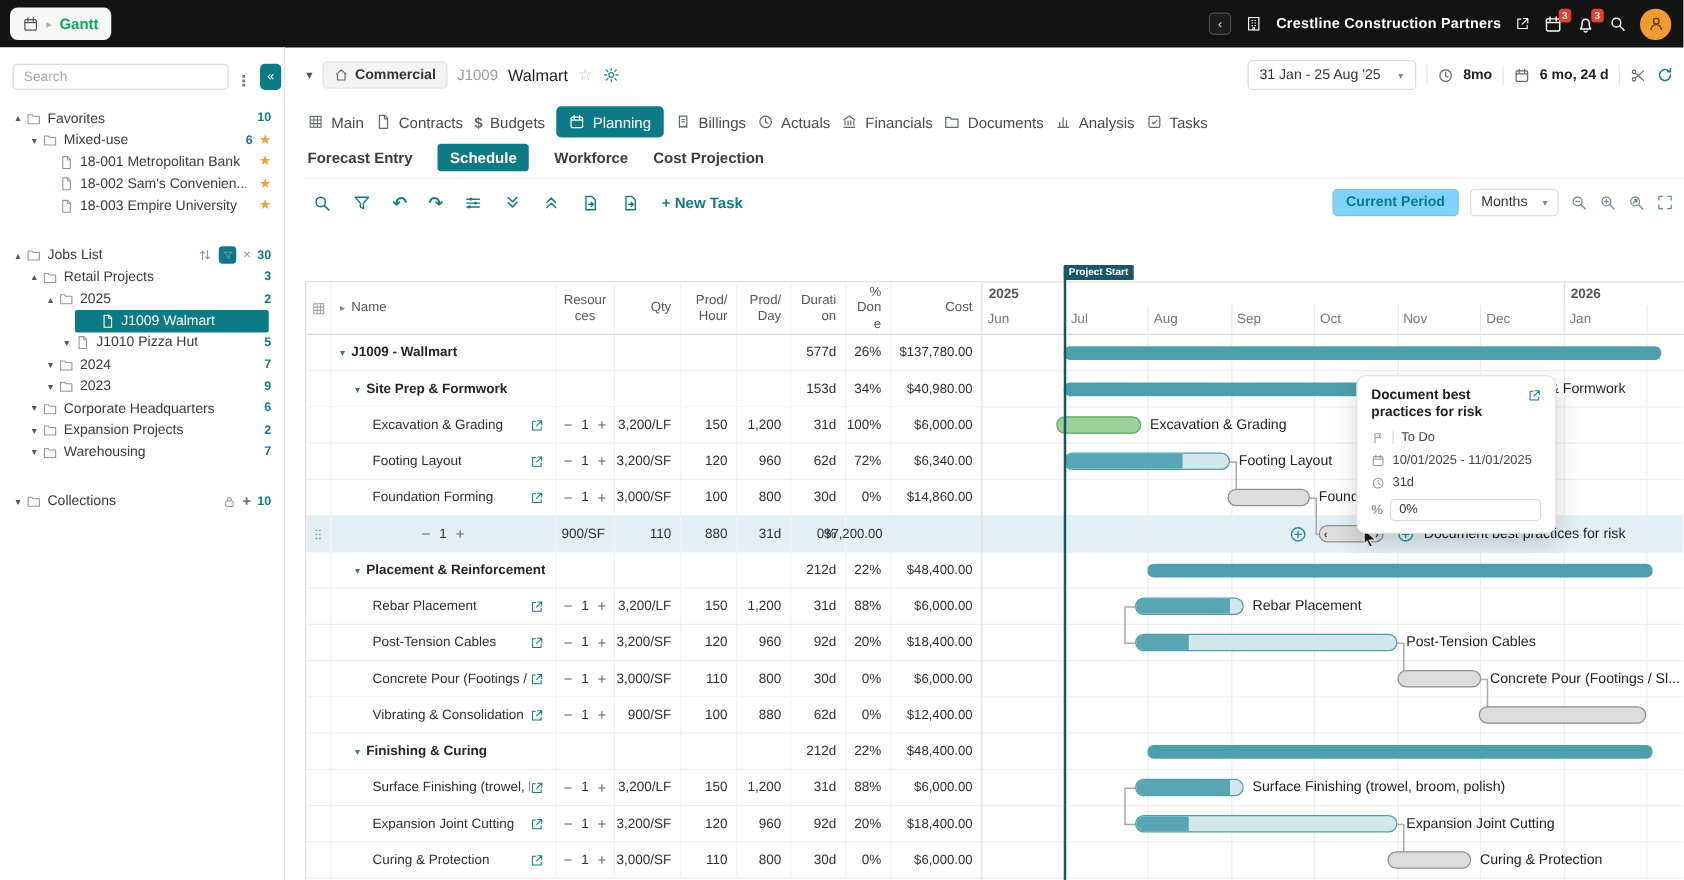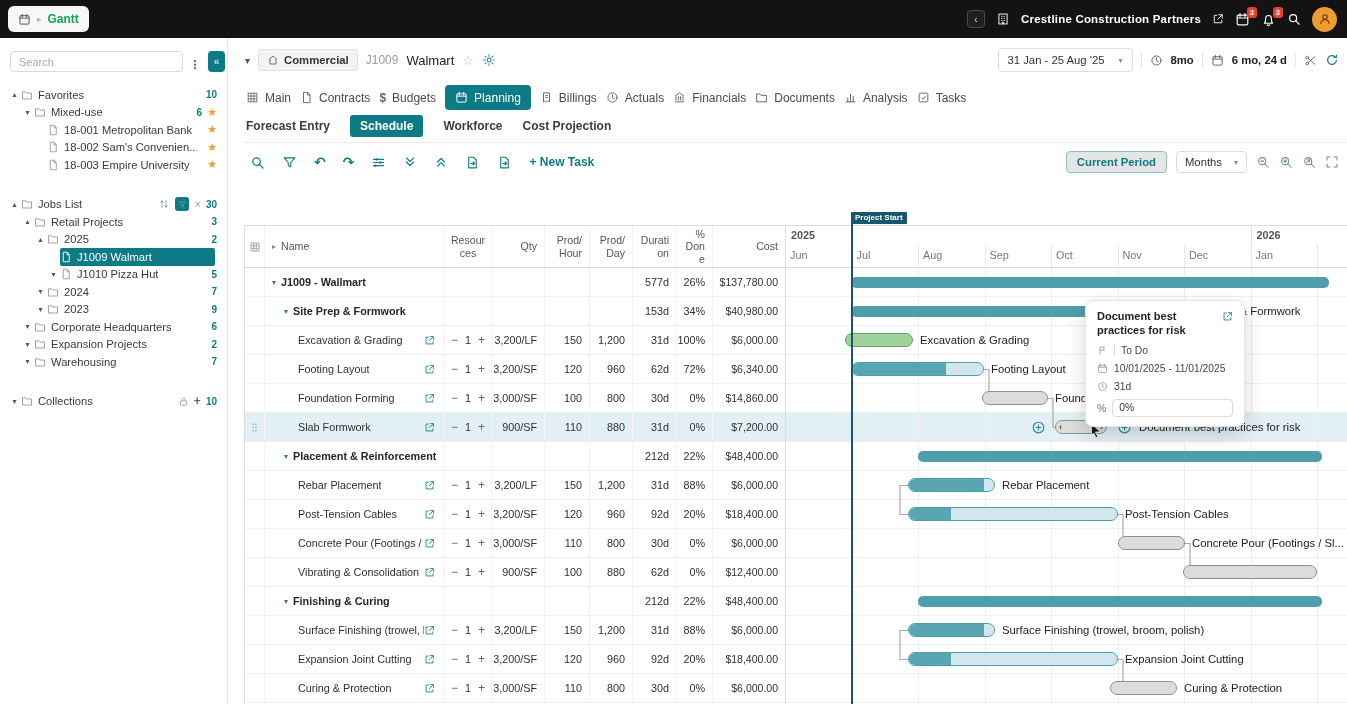--- a/index.html
+++ b/index.html
@@ -32,21 +32,21 @@
   .sinput::placeholder{color:#a9a9a9}
   .kebab{color:#777;font-size:12px;font-weight:700}
   .collapse{position:absolute;right:2px;top:13px;width:17px;height:21px;background:#0d7b85;border-radius:4px;
             color:#fff;display:flex;align-items:center;justify-content:center;font-size:10px}
   .tree{margin-top:14px}
   .trow{height:17.5px;display:flex;align-items:center;font-size:11.2px;color:#3a3a3a}
   .trow.gapb{margin-top:22px}
   .tcar{width:13px;color:#555;font-size:8px;text-align:center;flex:none}
   .tbody{flex:1;display:flex;align-items:center;gap:5px;height:17.5px;margin-right:10px;min-width:0}
   .tbody .ic{color:#8d9aa0}
-  .tbody.sel{background:#0d7b85;border-radius:2px;color:#fff;margin-right:12px;padding-left:0;height:18px}
+  .tbody.sel{background:#0d7b85;border-radius:2px;color:#fff;margin-right:12px;padding-left:20px;height:18px}
   .tbody.sel .ic{color:#fff}
   .tlab{white-space:nowrap;overflow:hidden}
   .tsp{flex:1}
   .cnt{color:#0d7b85;font-size:10px;font-weight:600;flex:none}
   .star{color:#f0a132;font-size:11px;flex:none;line-height:1}
   .fchip{background:#0d7b85;width:14px;height:14px;border-radius:3px;display:flex;align-items:center;
          justify-content:center;color:#fff;flex:none}
   .xic{color:#999;font-size:11px;flex:none}
   .plusic{color:#666;font-size:12px;font-weight:700;flex:none}
 
@@ -80,21 +80,21 @@
   .stab{font-size:12px;font-weight:600;color:#3c3c3c;height:22px;display:flex;align-items:center}
   .stab.act{background:#0d7b85;color:#fff;border-radius:3px;padding:0 10px}
   .hr1{position:absolute;left:244px;right:0;top:142px;height:1px;background:#ececec}
 
   
   .tbar{position:absolute;left:250px;right:8px;top:150px;height:24px;display:flex;align-items:center;gap:17px}
   .tbar .ic{color:#0d7b85}
   .uglyph{color:#0d7b85;font-size:14px;font-weight:700;line-height:1}
   .ntask{color:#0d7b85;font-size:12px;font-weight:600;white-space:nowrap}
   .tbr2{margin-left:auto;display:flex;align-items:center;gap:9px}
-  .cpchip{background:#e5e5e5;border:1px solid #8fc0c7;color:#0d7b85;font-size:11.3px;font-weight:600;height:22px;
+  .cpchip{background:#7dd3fc;border:1px solid #8fc0c7;color:#0d7b85;font-size:11.3px;font-weight:600;height:22px;
           display:flex;align-items:center;padding:0 10px;border-radius:4px;white-space:nowrap}
   .mosel{border:1px solid #dcdcdc;border-radius:4px;height:22px;display:flex;align-items:center;gap:12px;
          padding:0 8px;font-size:11.3px;color:#333}
   .tbr2 .zic{color:#6b8f96}
 
   
   .tstrip{position:absolute;left:244px;right:0;top:182px;height:18px;background:#e8f4f6;display:flex;
           align-items:center;font-size:10px}
   .tsl{color:#0d7b85;font-weight:700;padding:0 8px 0 10px}
   .lead{border-bottom:1px dotted #8fb6be;height:1px}
@@ -897,26 +897,20 @@
             <div class="cell num">30d</div>
             <div class="cell num">0%</div>
             <div class="cell num cost">$14,860.00</div>
           </div>
           <div class="grow hl">
             <div class="cell c0">
               <svg class="ic" style="width:11px;height:11px">
                 <use href="#i-drag"></use>
               </svg>
             </div>
-            <div class="cell name pl-t">
-              <span class="nm">Slab Formwork</span>
-              <svg class="ic ext" style="width:11px;height:11px">
-                <use href="#i-ext"></use>
-              </svg>
-            </div>
             <div class="cell res">
               <span class="step">−</span>
               <span>1</span>
               <span class="step">+</span>
             </div>
             <div class="cell num">900/SF</div>
             <div class="cell num">110</div>
             <div class="cell num">880</div>
             <div class="cell num">31d</div>
             <div class="cell num">0%</div>

